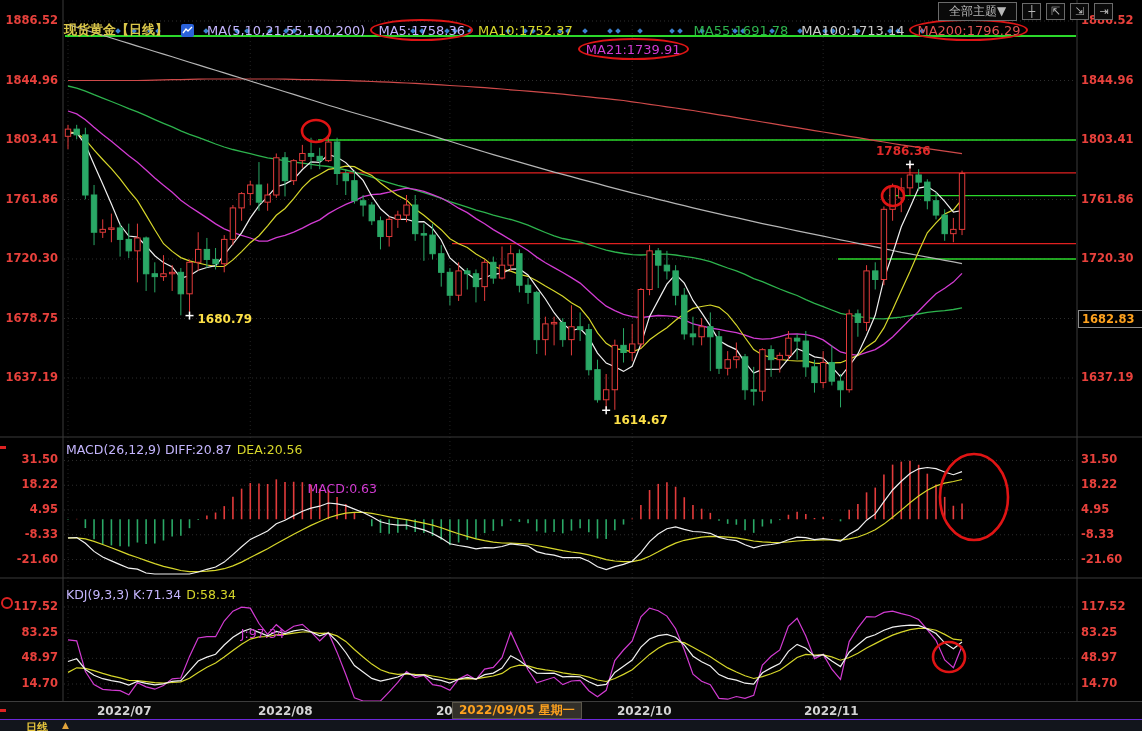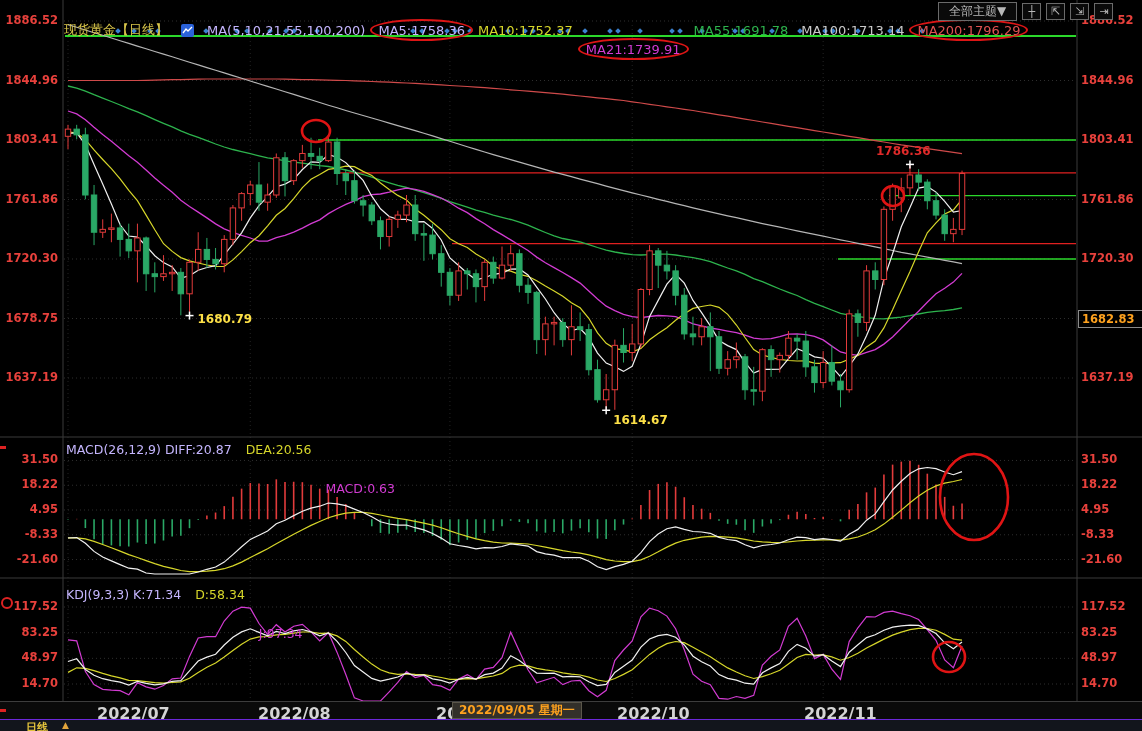--- a/index.html
+++ b/index.html
@@ -1,37 +1,37 @@
 <!DOCTYPE html>
 <html><head>
 <meta charset="utf-8">
 <style>
   html,body{margin:0;padding:0;background:#000;}
   .app{position:relative;width:1142px;height:731px;background:#000;overflow:hidden;
        font-family:"DejaVu Sans","Liberation Sans",sans-serif;}
   svg#chart{position:absolute;left:0;top:0;}
   .header{position:absolute;left:64px;top:3px;display:flex;align-items:center;gap:13px;
           font-size:13px;white-space:nowrap;z-index:5;}
-  .t-gold{color:#d9c64a;font-weight:400;}
+  .t-gold{color:#d9c64a;font-weight:700;}
   .c-white{color:#c4b5fd;} .c-yellow{color:#d6d62a;} .c-magenta{color:#d23bd2;margin-top:39px;}
   .c-green{color:#2db34d;} .c-gray{color:#c9c9c9;} .c-red{color:#e05252;}
   .circled{position:relative;}
   .circled::after{content:'';position:absolute;left:-8px;right:-8px;top:-4px;bottom:-3px;
                   border:2px solid #dd1515;border-radius:50%;pointer-events:none;}
   .kline-ico{display:inline-block;line-height:0;}
   .toolbar{position:absolute;top:2px;left:938px;display:flex;gap:5px;align-items:center;z-index:6;}
   .theme-btn{border:1px solid #6a6a6a;color:#b9b9b9;font-size:12px;padding:1px 10px;height:15px;
              line-height:15px;cursor:pointer;background:#0a0a0a;}
   .tool-btn{border:1px solid #6a6a6a;color:#b9b9b9;width:17px;height:15px;font-size:11px;
             display:flex;align-items:center;justify-content:center;cursor:pointer;background:#0a0a0a;}
   .lbl{position:absolute;font-size:11.5px;font-weight:700;color:#e8413c;line-height:13px;z-index:4;}
   .lbl.L{left:2px;width:56px;text-align:right;}
   .lbl.R{left:1081px;}
-  .panel-head{position:absolute;left:66px;font-size:12.5px;white-space:nowrap;z-index:5;display:flex;gap:14px;}
-  .month{position:absolute;top:704px;font-size:16px;font-weight:700;color:#d4d4d4;z-index:4;}
+  .panel-head{position:absolute;left:66px;font-size:12.5px;white-space:nowrap;z-index:5;display:flex;gap:5px;}
+  .month{position:absolute;top:704px;font-size:12px;font-weight:700;color:#d4d4d4;z-index:4;}
   .time-axis{position:absolute;left:0;top:701px;width:1142px;height:18px;background:#0a0a0a;
              border-top:1px solid #3d3d3d;z-index:3;}
   .status-bar{position:absolute;left:0;top:719px;width:1142px;height:12px;background:#12151c;
               border-top:1px solid #6d28d9;z-index:6;}
   .status-period{position:absolute;left:26px;top:0px;font-size:11px;font-weight:700;color:#e3c33c;}
   .status-arrow{position:absolute;left:62px;top:0px;font-size:9px;color:#e3a43c;}
   .date-box{position:absolute;top:702px;height:15px;background:#33302a;border:1px solid #5a564a;
             color:#ffa21e;font-size:12px;font-weight:700;line-height:15px;padding:0 6px;z-index:5;}
   .price-box{position:absolute;left:1078px;top:310px;width:62px;height:16px;background:#000;
              border:1px solid #8a8a8a;color:#ffa21e;font-size:11.5px;font-weight:700;

